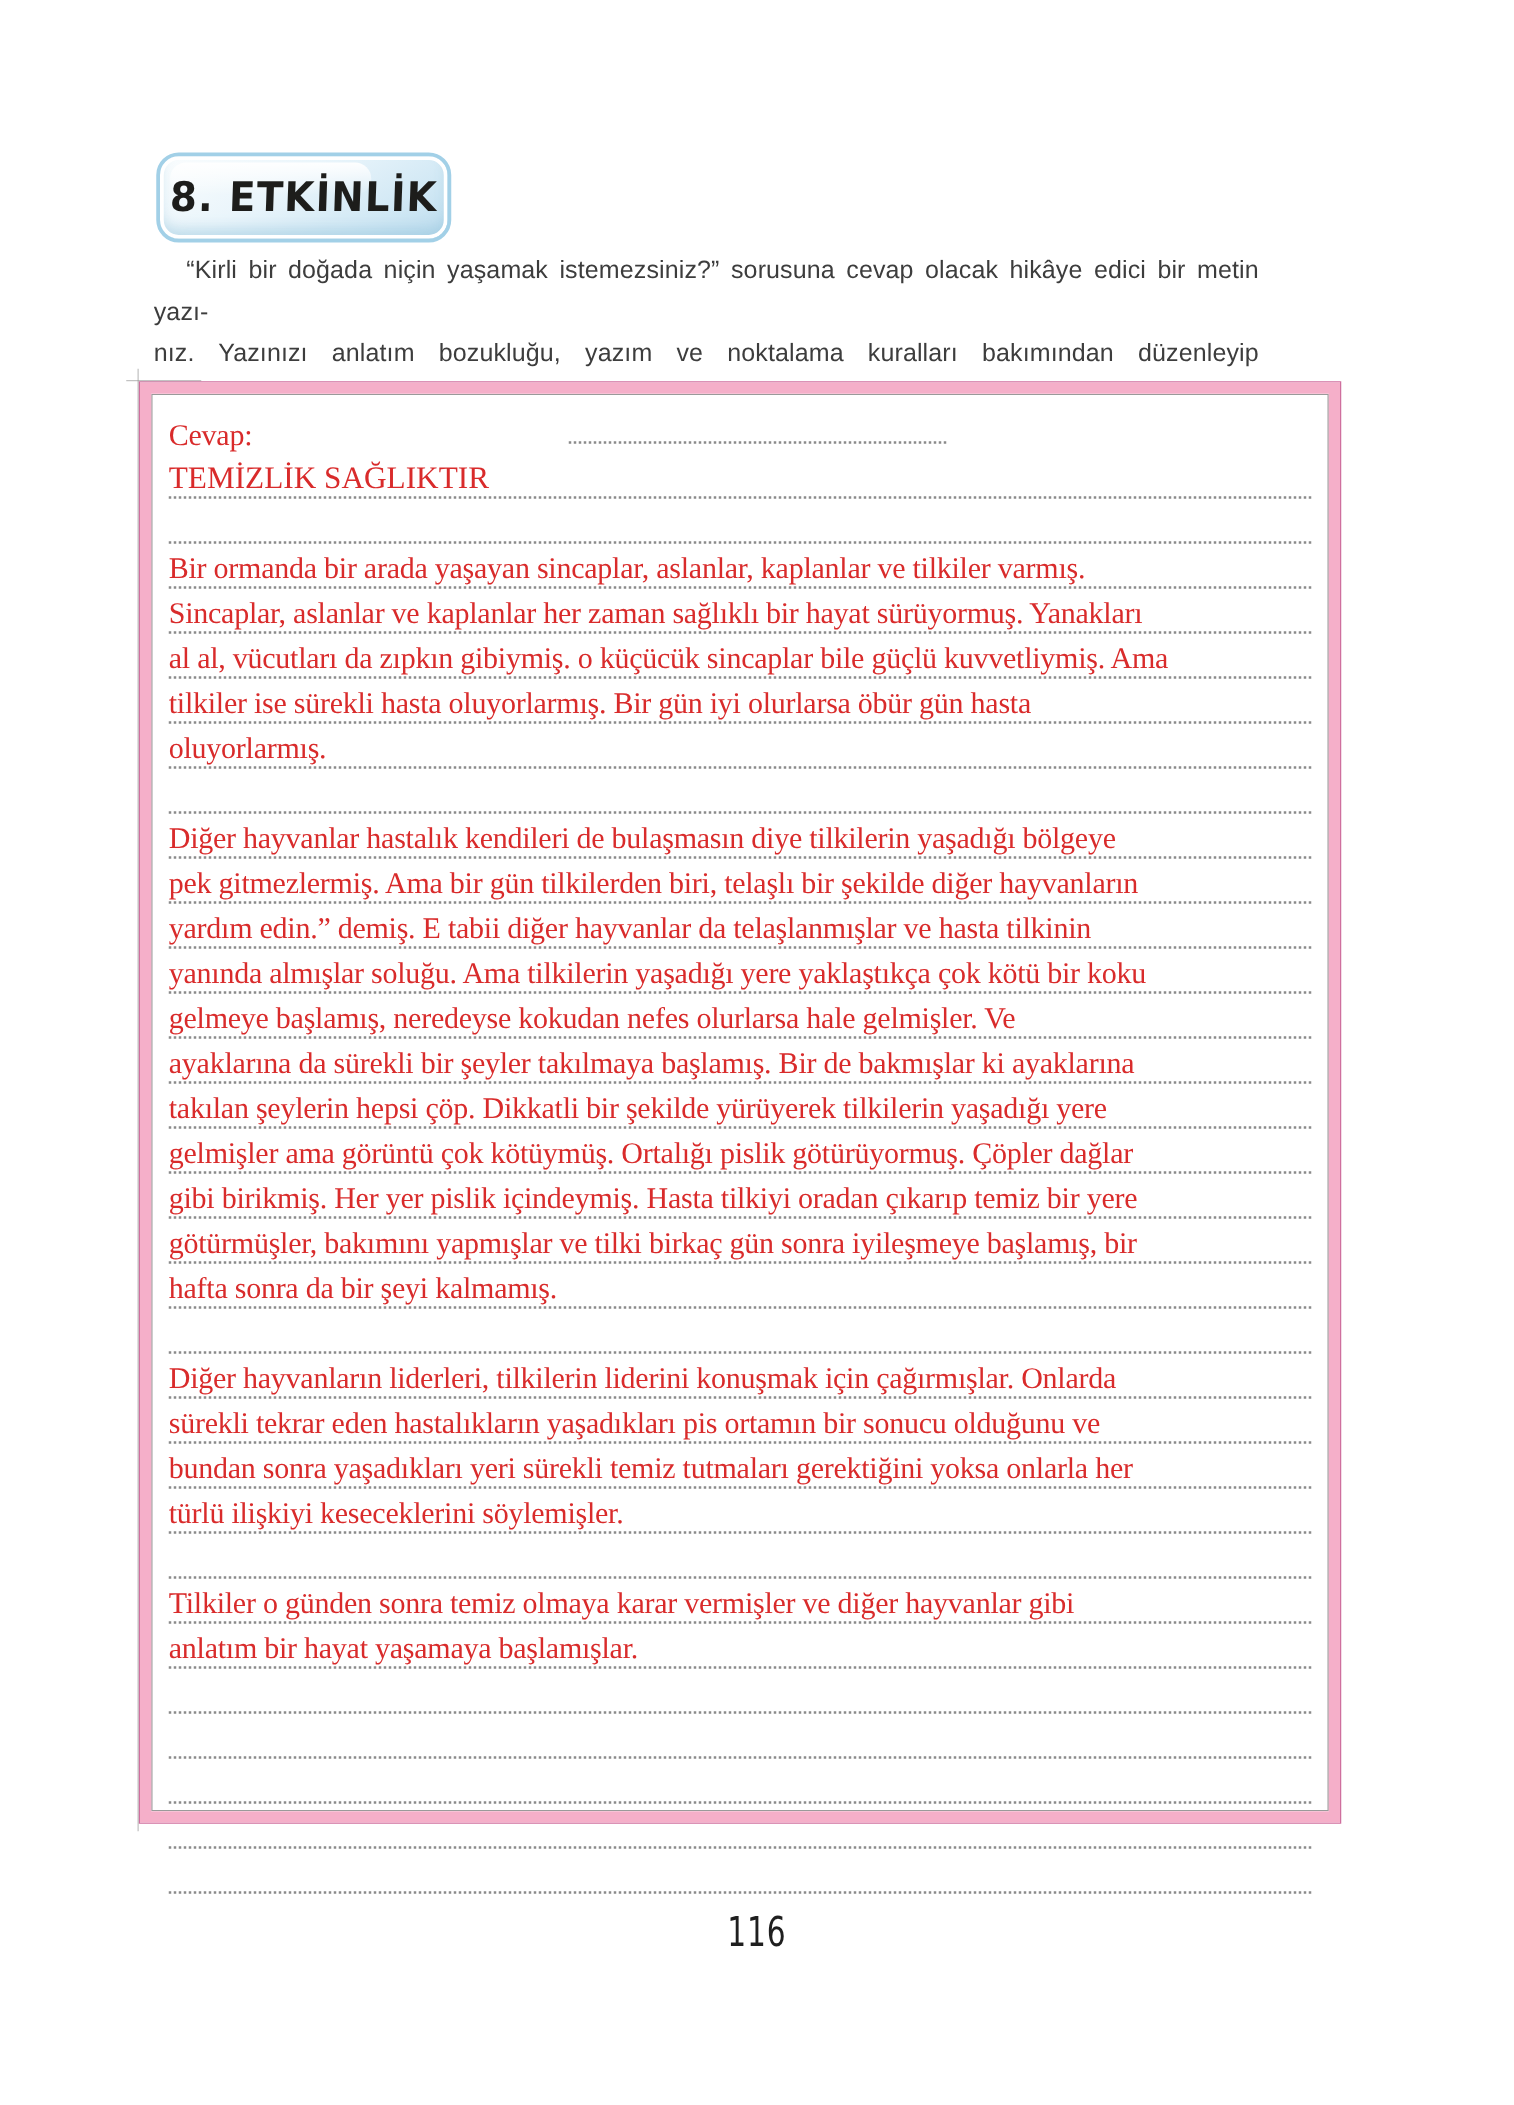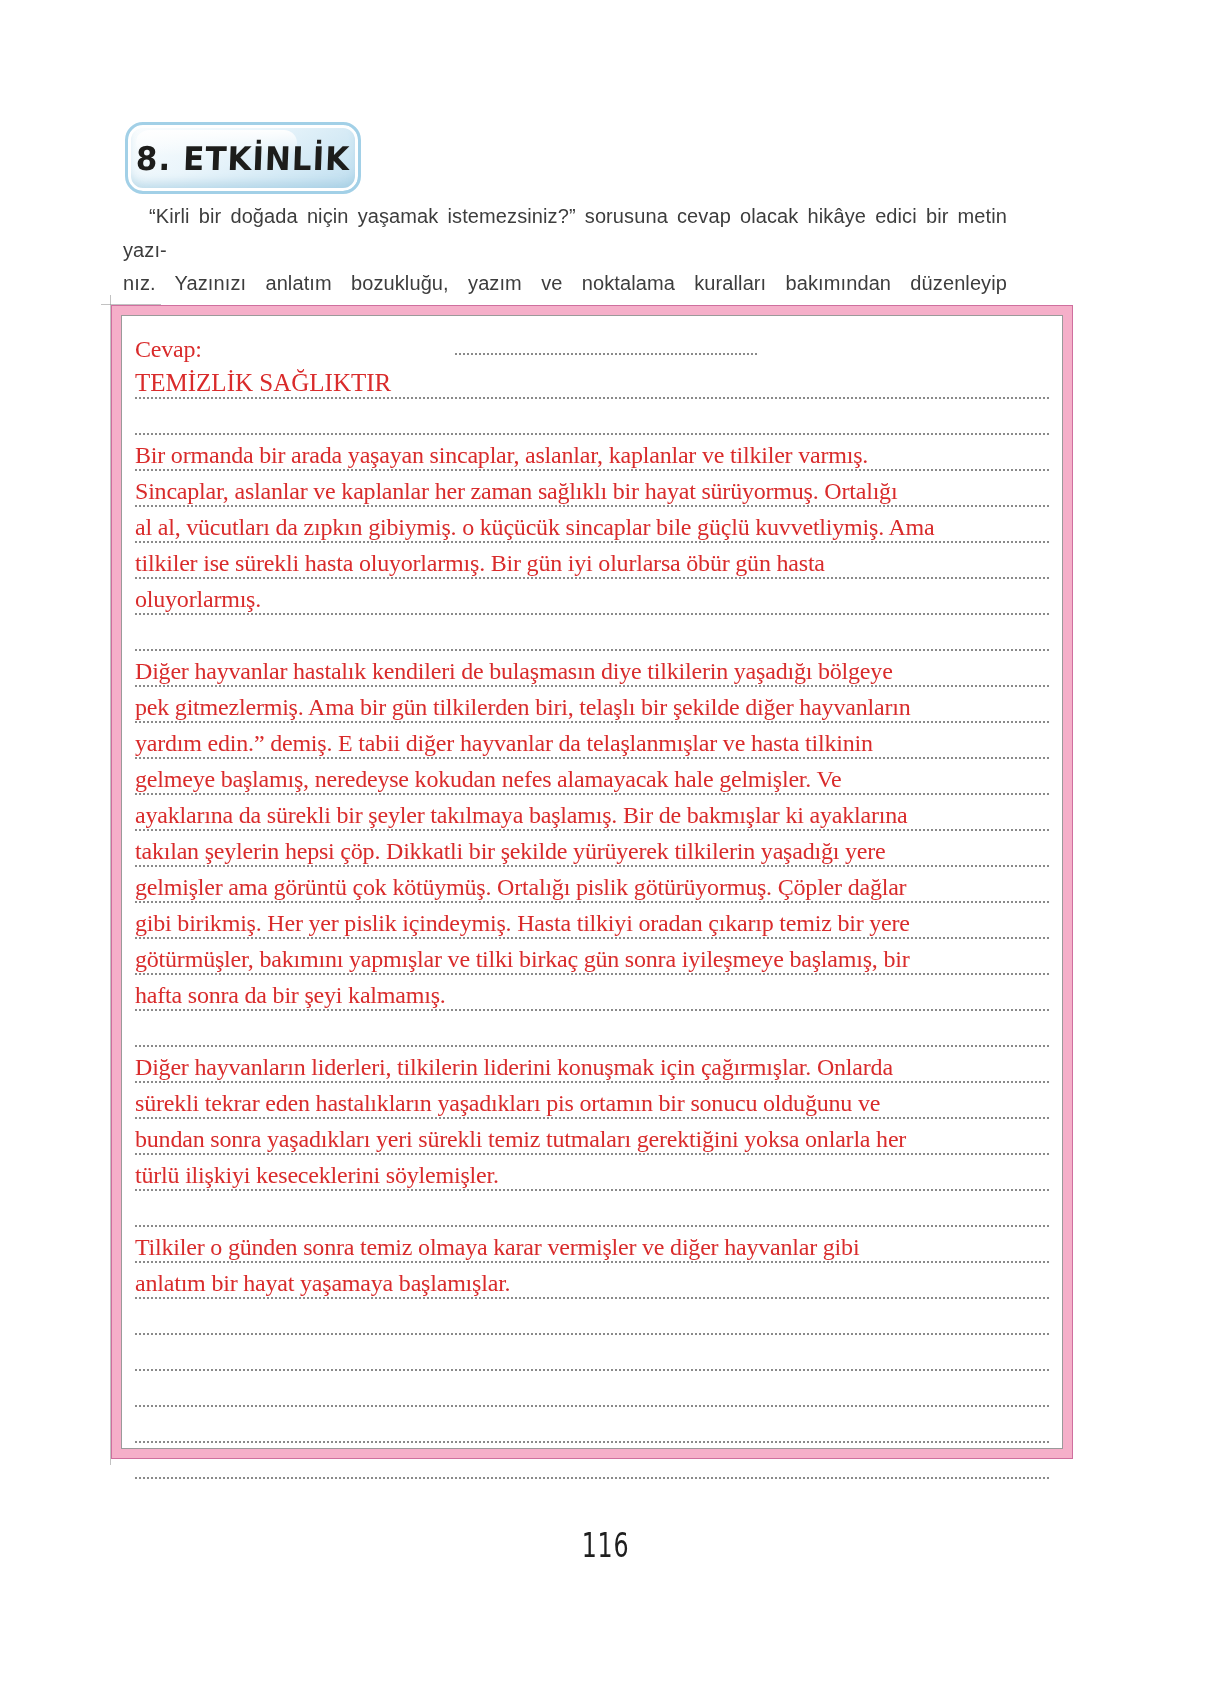--- a/index.html
+++ b/index.html
@@ -114,29 +114,30 @@
     <div class="answer-inner">
 
       <div class="rule-row no-rule">
         <span class="red-text">Cevap:</span>
         <span class="dotted-segment"></span>
       </div>
 
       <div class="rule-row"><span class="red-text answer-title">TEMİZLİK SAĞLIKTIR</span></div>
       <div class="rule-row"><span class="red-text"></span></div>
       <div class="rule-row"><span class="red-text">Bir ormanda bir arada yaşayan sincaplar, aslanlar, kaplanlar ve tilkiler varmış.</span></div>
-      <div class="rule-row"><span class="red-text">Sincaplar, aslanlar ve kaplanlar her zaman sağlıklı bir hayat sürüyormuş. Ortalığı</span></div>
+      <div class="rule-row"><span class="red-text">Sincaplar, aslanlar ve kaplanlar her zaman sağlıklı bir hayat sürüyormuş. Yanakları</span></div>
       <div class="rule-row"><span class="red-text">al al, vücutları da zıpkın gibiymiş. o küçücük sincaplar bile güçlü kuvvetliymiş. Ama</span></div>
       <div class="rule-row"><span class="red-text">tilkiler ise sürekli hasta oluyorlarmış. Bir gün iyi olurlarsa öbür gün hasta</span></div>
       <div class="rule-row"><span class="red-text">oluyorlarmış.</span></div>
       <div class="rule-row"><span class="red-text"></span></div>
       <div class="rule-row"><span class="red-text">Diğer hayvanlar hastalık kendileri de bulaşmasın diye tilkilerin yaşadığı bölgeye</span></div>
       <div class="rule-row"><span class="red-text">pek gitmezlermiş. Ama bir gün tilkilerden biri, telaşlı bir şekilde diğer hayvanların</span></div>
       <div class="rule-row"><span class="red-text">yardım edin.” demiş. E tabii diğer hayvanlar da telaşlanmışlar ve hasta tilkinin</span></div>
-      <div class="rule-row"><span class="red-text">gelmeye başlamış, neredeyse kokudan nefes alamayacak hale gelmişler. Ve</span></div>
+      <div class="rule-row"><span class="red-text">yanında almışlar soluğu. Ama tilkilerin yaşadığı yere yaklaştıkça çok kötü bir koku</span></div>
+      <div class="rule-row"><span class="red-text">gelmeye başlamış, neredeyse kokudan nefes olurlarsa hale gelmişler. Ve</span></div>
       <div class="rule-row"><span class="red-text">ayaklarına da sürekli bir şeyler takılmaya başlamış. Bir de bakmışlar ki ayaklarına</span></div>
       <div class="rule-row"><span class="red-text">takılan şeylerin hepsi çöp. Dikkatli bir şekilde yürüyerek tilkilerin yaşadığı yere</span></div>
       <div class="rule-row"><span class="red-text">gelmişler ama görüntü çok kötüymüş. Ortalığı pislik götürüyormuş. Çöpler dağlar</span></div>
       <div class="rule-row"><span class="red-text">gibi birikmiş. Her yer pislik içindeymiş. Hasta tilkiyi oradan çıkarıp temiz bir yere</span></div>
       <div class="rule-row"><span class="red-text">götürmüşler, bakımını yapmışlar ve tilki birkaç gün sonra iyileşmeye başlamış, bir</span></div>
       <div class="rule-row"><span class="red-text">hafta sonra da bir şeyi kalmamış.</span></div>
       <div class="rule-row"><span class="red-text"></span></div>
       <div class="rule-row"><span class="red-text">Diğer hayvanların liderleri, tilkilerin liderini konuşmak için çağırmışlar. Onlarda</span></div>
       <div class="rule-row"><span class="red-text">sürekli tekrar eden hastalıkların yaşadıkları pis ortamın bir sonucu olduğunu ve</span></div>
       <div class="rule-row"><span class="red-text">bundan sonra yaşadıkları yeri sürekli temiz tutmaları gerektiğini yoksa onlarla her</span></div>

